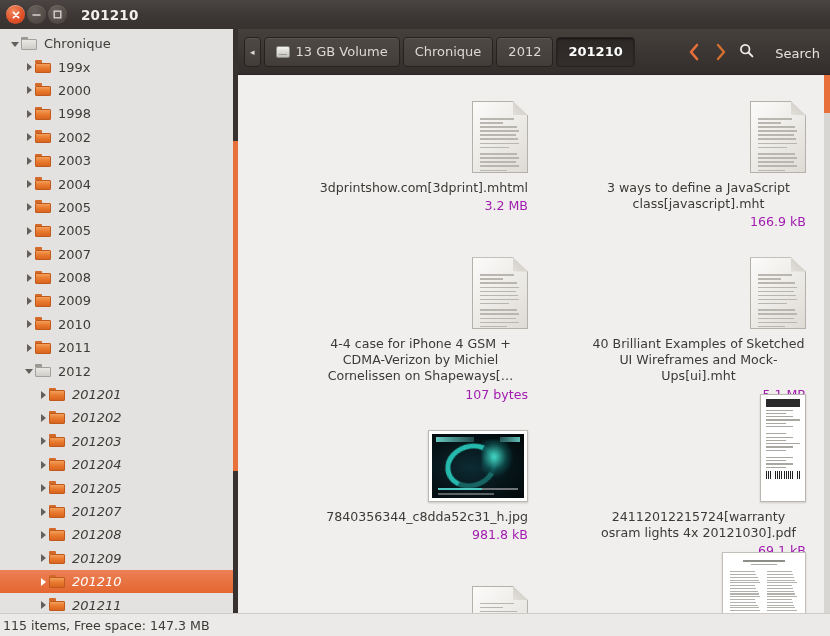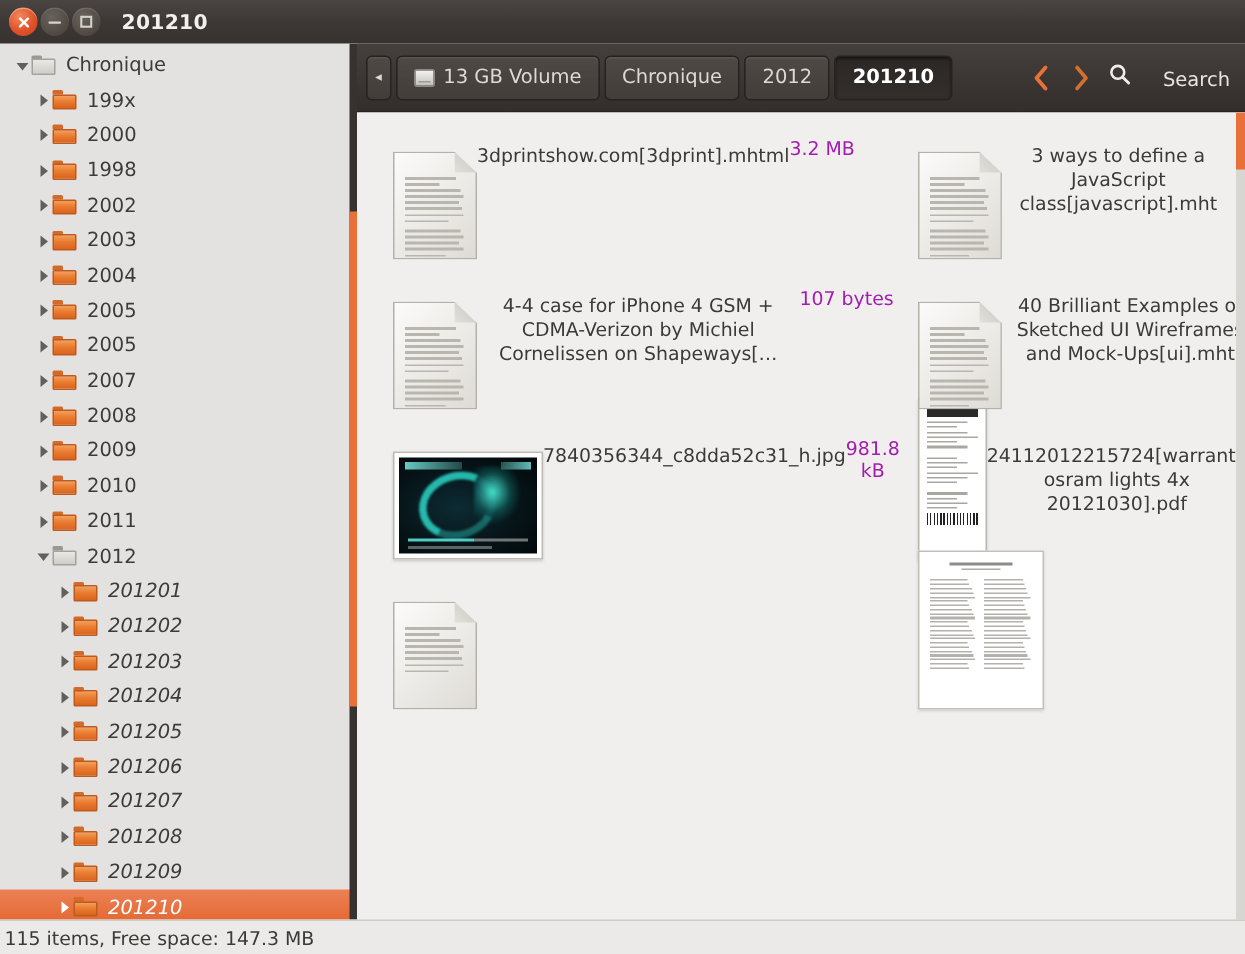--- a/index.html
+++ b/index.html
@@ -90,21 +90,21 @@
     background: linear-gradient(to bottom, #f4f3f1 0%, #d7d5d1 60%, #c2c0bb 100%);
     border: 1px solid #8d8b86; position: relative; }
   .drive-icon::after { content: ""; position: absolute; left: 2px; right: 2px; bottom: 1.5px; height: 1px; background: #9b9994; }
   .tb-right { margin-left: auto; display: flex; align-items: center; gap: 12px; }
   .navarrow { display: flex; align-items: center; }
   .search-btn { display: flex; align-items: flex-end; gap: 21px; color: #e7e4e0; font-size: 13px; }
 
   
   .content { flex: 1 1 auto; background: #f0efee; position: relative; overflow: hidden; }
   .grid { display: grid; grid-template-columns: 1fr 1fr; padding: 8px 18px 0 18px; }
-  .cell { padding: 6px 6px 10px; display: flex; flex-direction: row; align-items: flex-start; }
+  .cell { padding: 6px 6px 10px; display: flex; flex-direction: column; align-items: flex-end; }
   .thumbwrap { height: 84px; display: flex; align-items: flex-end; justify-content: center; }
   .fname { margin-top: 7px; font-size: 12.6px; color: #3b3a36; text-align: center;
            line-height: 1.28; max-width: 215px; }
   .fsize { margin-top: 2px; font-size: 12.6px; color: #a21caf; text-align: center; }
 
   
   .docicon { width: 56px; height: 72px; position: relative; }
   .docicon .page {
     position: absolute; inset: 0;
     background: linear-gradient(135deg, #fbfbfa 0%, #eceae6 55%, #dedbd5 100%);
@@ -378,29 +378,20 @@
             <span class="tlabel">201204</span>
           </div>
           <div class="trow lvl2">
             <span class="tri">
               <svg width="10" height="10" viewBox="0 0 10 10">
                 <path d="M3 1 L8 5 L3 9 Z" fill="#63605b"></path>
               </svg>
             </span>
             <span class="fico"><span class="folder orange"><span class="tab"></span><span class="bdy"></span></span></span>
             <span class="tlabel">201205</span>
-          </div>
-          <div class="trow lvl2">
-            <span class="tri">
-              <svg width="10" height="10" viewBox="0 0 10 10">
-                <path d="M3 1 L8 5 L3 9 Z" fill="#63605b"></path>
-              </svg>
-            </span>
-            <span class="fico"><span class="folder orange"><span class="tab"></span><span class="bdy"></span></span></span>
-            <span class="tlabel">201206</span>
           </div>
           <div class="trow lvl2">
             <span class="tri">
               <svg width="10" height="10" viewBox="0 0 10 10">
                 <path d="M3 1 L8 5 L3 9 Z" fill="#63605b"></path>
               </svg>
             </span>
             <span class="fico"><span class="folder orange"><span class="tab"></span><span class="bdy"></span></span></span>
             <span class="tlabel">201207</span>
           </div>

